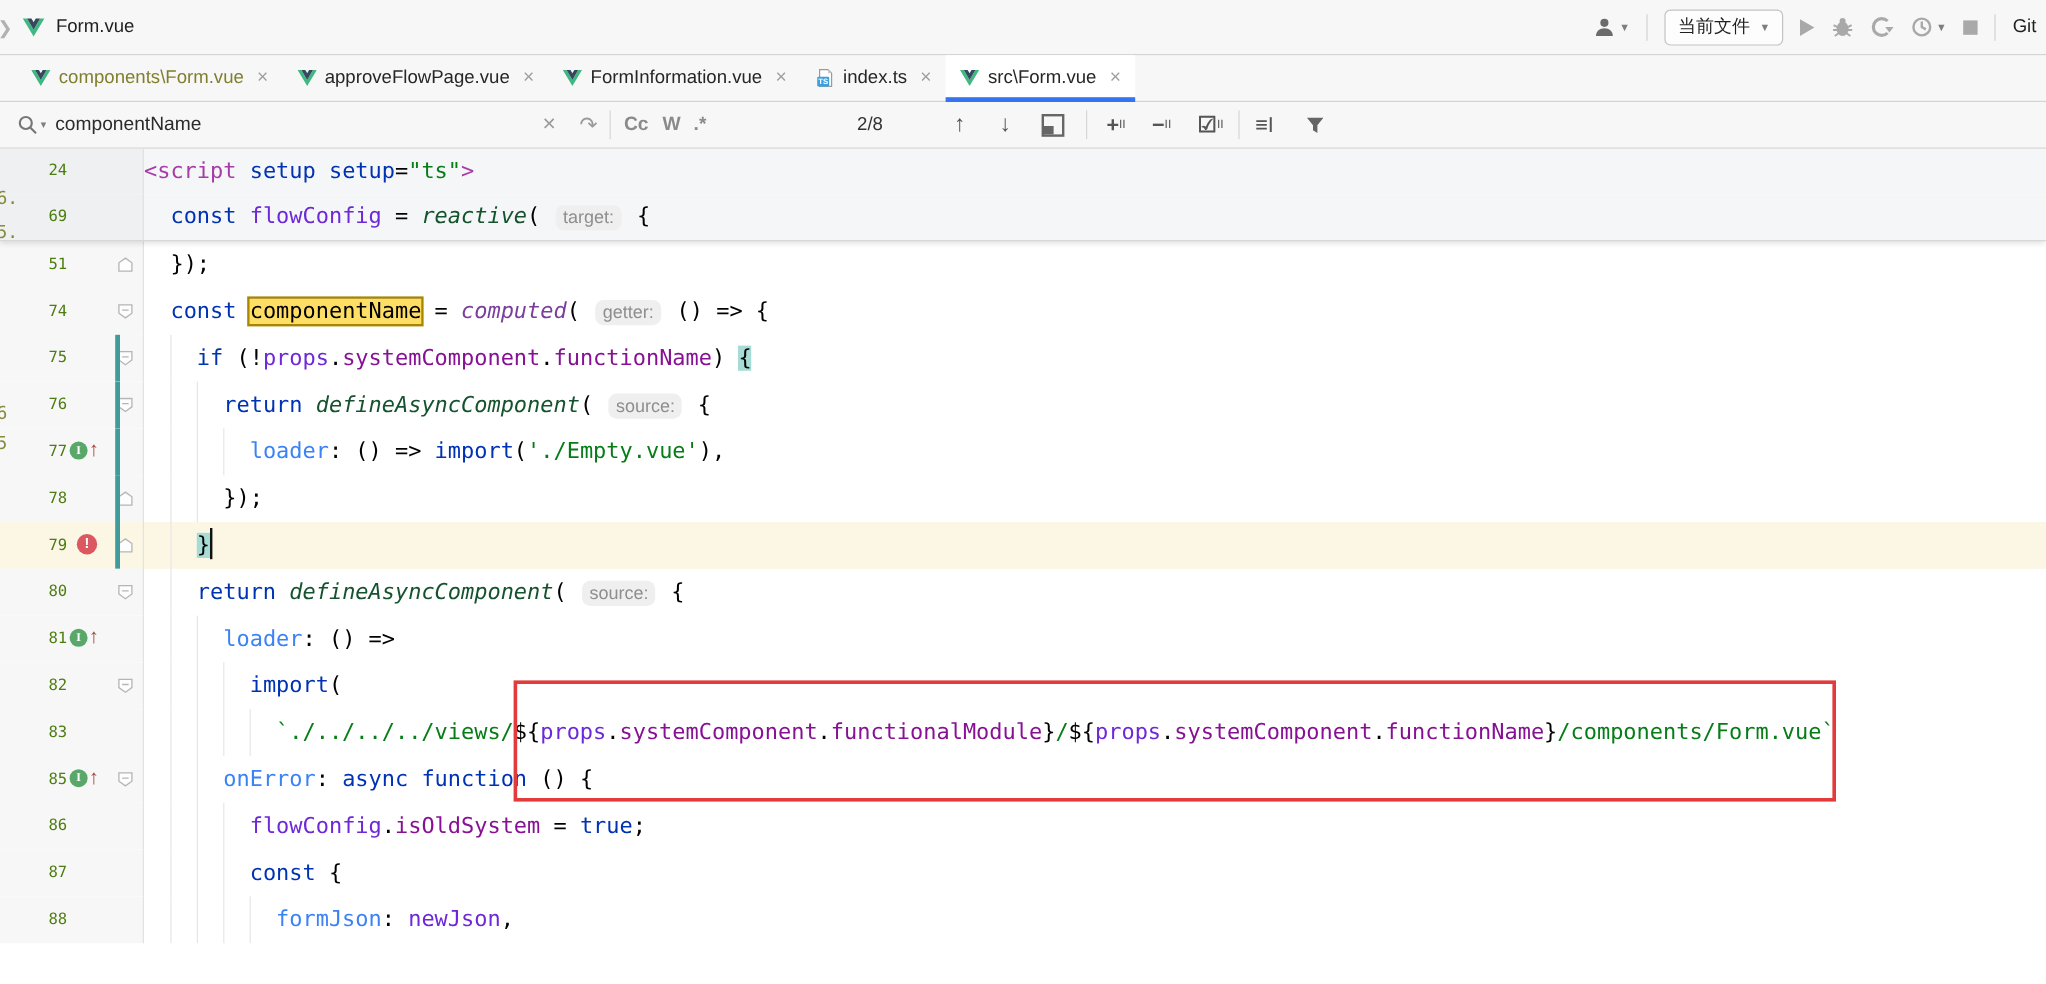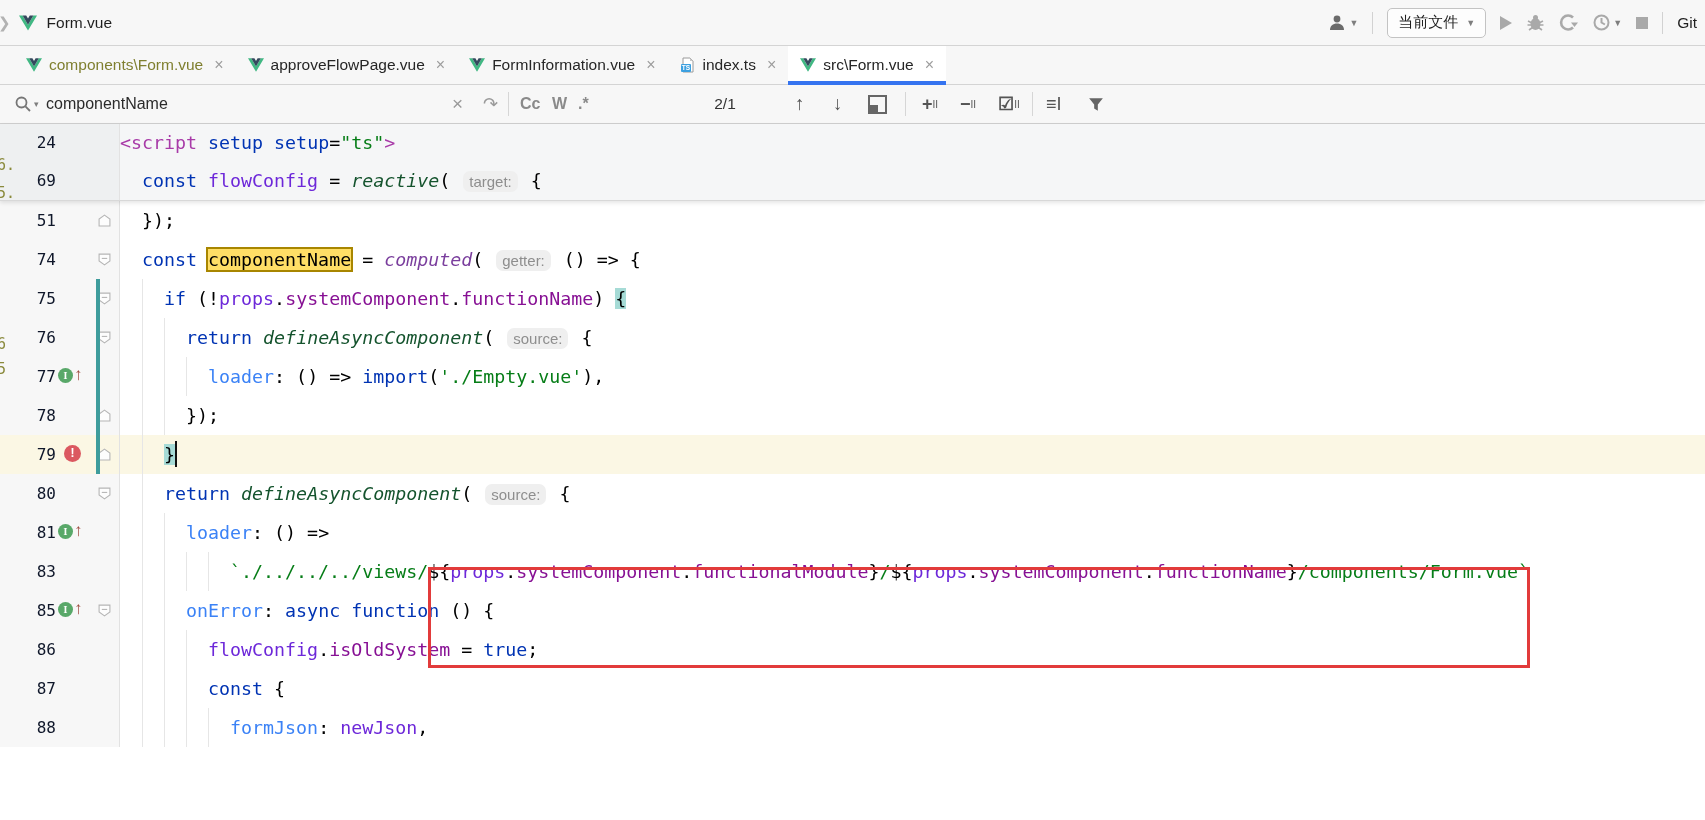--- a/index.html
+++ b/index.html
@@ -53,21 +53,21 @@
 
   
   .editor{position:relative;background:#fff;height:698px;}
   .row{display:flex;height:39px;line-height:39px;position:relative;}
   .sticky .row{height:38px;line-height:38px;background:#f5f6f7;}
   .sticky{border-bottom:1px solid #d8d8d8;box-shadow:0 2px 4px rgba(0,0,0,0.10);position:relative;z-index:3;}
   .sticky .gut{background:#eef0f1;}
   .row.cur{background:#FBF7E4;}
   .row.cur .gut{background:transparent;}
   .gut{flex:0 0 120px;display:flex;position:relative;background:#f7f7f7;border-right:1px solid #e2e2e2;box-sizing:border-box;}
-  .ln{width:56px;text-align:right;color:#0f172a;font-family:"DejaVu Sans Mono",monospace;font-size:16px;}
+  .ln{width:56px;text-align:right;color:#4d7c0f;font-family:"DejaVu Sans Mono",monospace;font-size:13px;}
   .gicons{width:36px;position:relative;}
   .gfold{width:24px;display:flex;align-items:center;justify-content:center;}
   .vcs{position:absolute;left:96px;top:0;bottom:0;width:4px;background:#3E9C9C;}
   .code{font-family:"DejaVu Sans Mono",monospace;font-size:18.3px;white-space:pre;position:relative;color:#000;flex:1 1 auto;}
   .guide{position:absolute;top:0;bottom:0;width:1px;background:#e6e6e6;}
   
   .k{color:#0033B3;} .s{color:#067D17;} .tag{color:#A83BA8;}
   .v{color:#6d28d9;} .p{color:#871094;} .prop{color:#3b82f6;}
   .f{font-style:italic;color:#14532d;} .pf{font-style:italic;color:#7A3E9D;}
   .sq{text-decoration-style:wavy;text-decoration-color:#E8453C;text-decoration-thickness:1px;text-underline-offset:4px;text-decoration-skip-ink:none;}
@@ -204,21 +204,21 @@
         </svg>
       <span class="caret-dn">▾</span>
     </span>
     <span class="fb fb-query">componentName</span>
     <span class="fb fb-clear">×</span>
     <span class="fb fb-nl">↷</span>
     <span class="fbsep fb-sep1"></span>
     <span class="fb fb-cc toggle">Cc</span>
     <span class="fb fb-w toggle">W</span>
     <span class="fb fb-rx toggle">.*</span>
-    <span class="fb fb-count">2/1</span>
+    <span class="fb fb-count">2/8</span>
     <span class="fb fb-up navarrow">↑</span>
     <span class="fb fb-dn navarrow">↓</span>
     <span class="fb fb-selall">
         <span class="selall-box"></span>
       </span>
     <span class="fbsep fb-sep2"></span>
     <span class="fb fb-add occ">
         <span>+</span>
         <sub>II</sub>
       </span>
@@ -371,20 +371,33 @@
             <div class="gicons">
               <span class="implicon">I</span>
               <span class="implarrow">↑</span>
             </div>
             <div class="gfold"></div>
           </div>
           <div class="code"><div class="guide" style="left: 22.032px;"></div><div class="guide" style="left: 44.064px;"></div><span class="t sq">&nbsp;&nbsp;&nbsp;&nbsp;&nbsp;&nbsp;</span><span class="prop sq">loader</span><span class="t">: () =&gt;</span></div>
         </div>
         <div class="row">
           <div class="gut">
+            <div class="ln">82</div>
+            <div class="gicons"></div>
+            <div class="gfold">
+              <svg width="13" height="13" viewBox="0 0 12 12">
+                <path d="M1 1 H11 V7.4 L6 11 L1 7.4 Z" fill="#fdfdfd" stroke="#b5b5b5"></path>
+                <line x1="3.5" y1="5" x2="8.5" y2="5" stroke="#b5b5b5"></line>
+              </svg>
+            </div>
+          </div>
+          <div class="code"><div class="guide" style="left: 22.032px;"></div><div class="guide" style="left: 44.064px;"></div><div class="guide" style="left: 66.096px;"></div><span class="t">        </span><span class="k">import</span><span class="t">(</span></div>
+        </div>
+        <div class="row">
+          <div class="gut">
             <div class="ln">83</div>
             <div class="gicons"></div>
             <div class="gfold"></div>
           </div>
           <div class="code"><div class="guide" style="left: 22.032px;"></div><div class="guide" style="left: 44.064px;"></div><div class="guide" style="left: 66.096px;"></div><div class="guide" style="left: 88.128px;"></div><span class="t">          </span><span class="s">`./../../../views/</span><span class="t">${</span><span class="v">props</span><span class="t">.</span><span class="p">systemComponent</span><span class="t">.</span><span class="p">functionalModule</span><span class="t">}</span><span class="s">/</span><span class="t">${</span><span class="v">props</span><span class="t">.</span><span class="p">systemComponent</span><span class="t">.</span><span class="p">functionName</span><span class="t">}</span><span class="s">/components/Form.vue`</span></div>
         </div>
         <div class="row">
           <div class="gut">
             <div class="ln">85</div>
             <div class="gicons">

